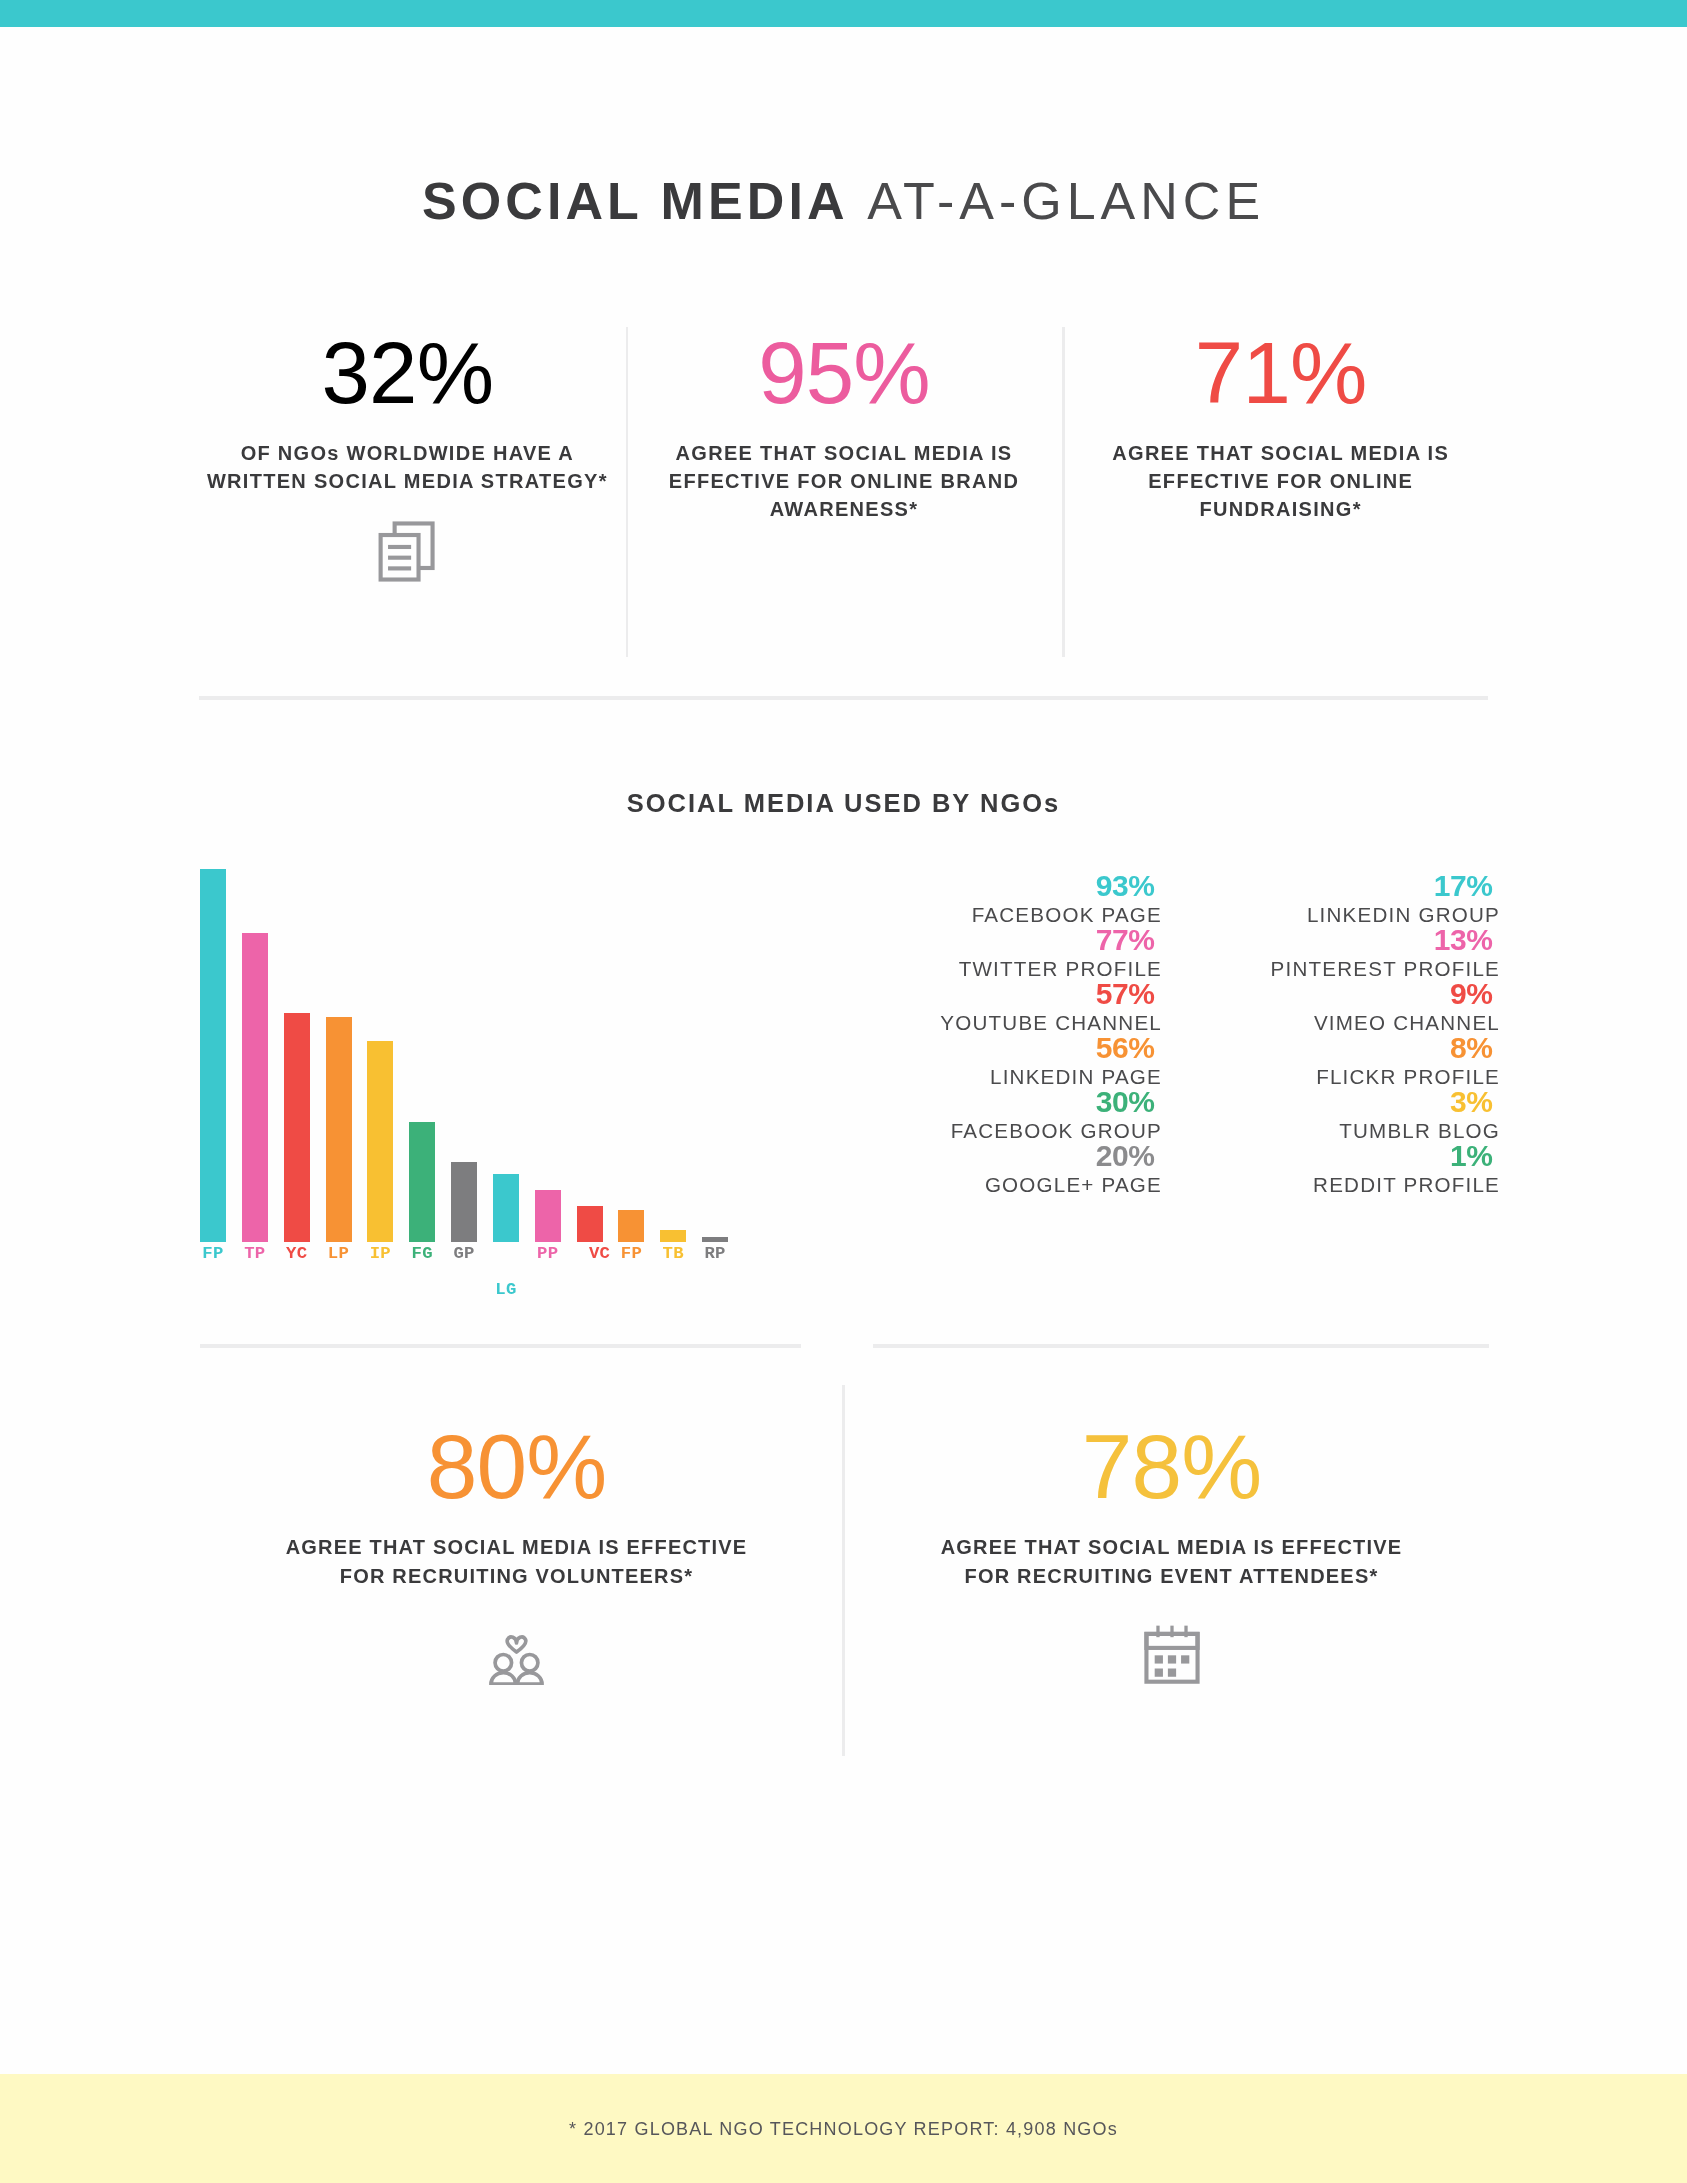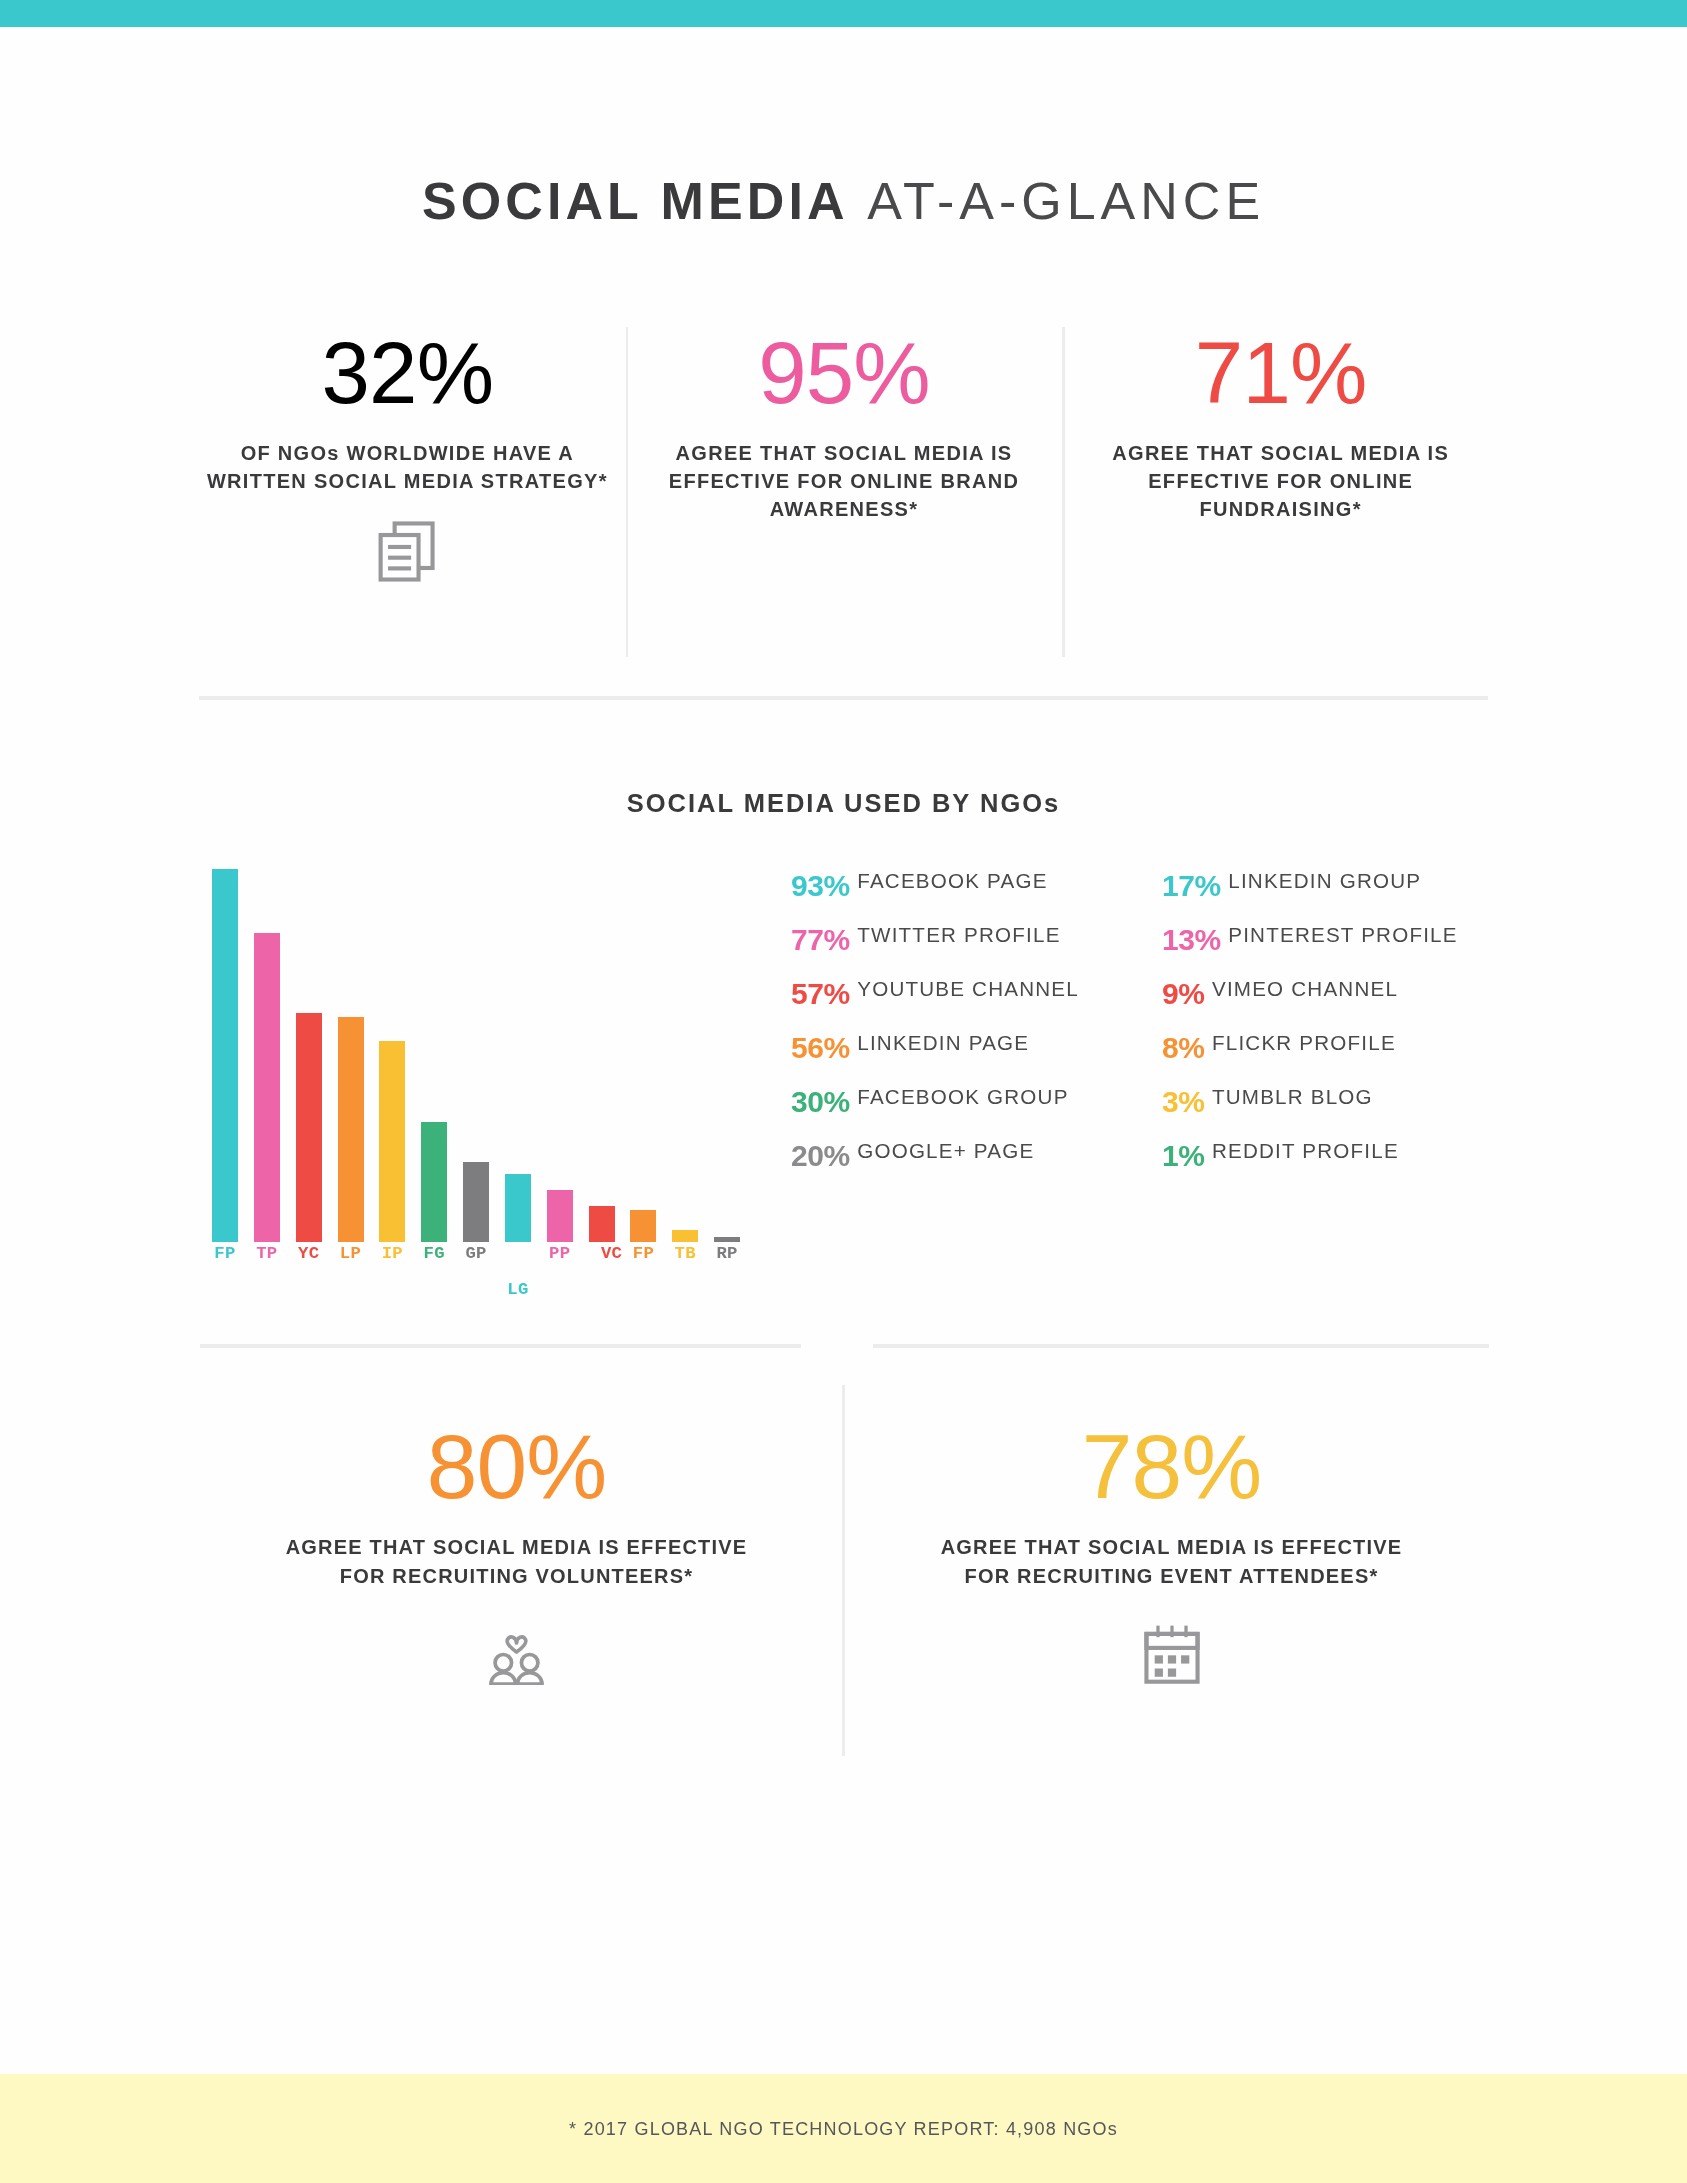--- a/index.html
+++ b/index.html
@@ -118,21 +118,21 @@
     width: 1687px;
     text-align: center;
     font-size: 25.5px;
     font-weight: bold;
     letter-spacing: 2px;
     color: #3a3a3c;
   }
 
   .chart-area {
     position: absolute;
-    left: 212px;
+    left: 200px;
     top: 840px;
     width: 544px;
     height: 375px;
     font-family: Liberation Mono, monospace;
   }
   .bars {
     position: absolute;
     left: 0;
     bottom: 0;
     width: 544px;
@@ -180,23 +180,24 @@
     gap: 0px;
   }
   .legend-col {
     display: flex;
     flex-direction: column;
   }
   .legend-col.col-a { width: 371px; }
   .legend-col.col-b { width: 338px; }
   .legend-row {
     display: flex;
-    align-items: flex-start;
+    align-items: flex-end;
     height: 54px;
     white-space: nowrap;
+    flex-direction: column;
   }
   .legend-pct {
     font-size: 30px;
     font-weight: bold;
     letter-spacing: -0.4px;
     margin-right: 7.4px;
   }
   .legend-label {
     font-size: 20.6px;
     font-weight: 300;

